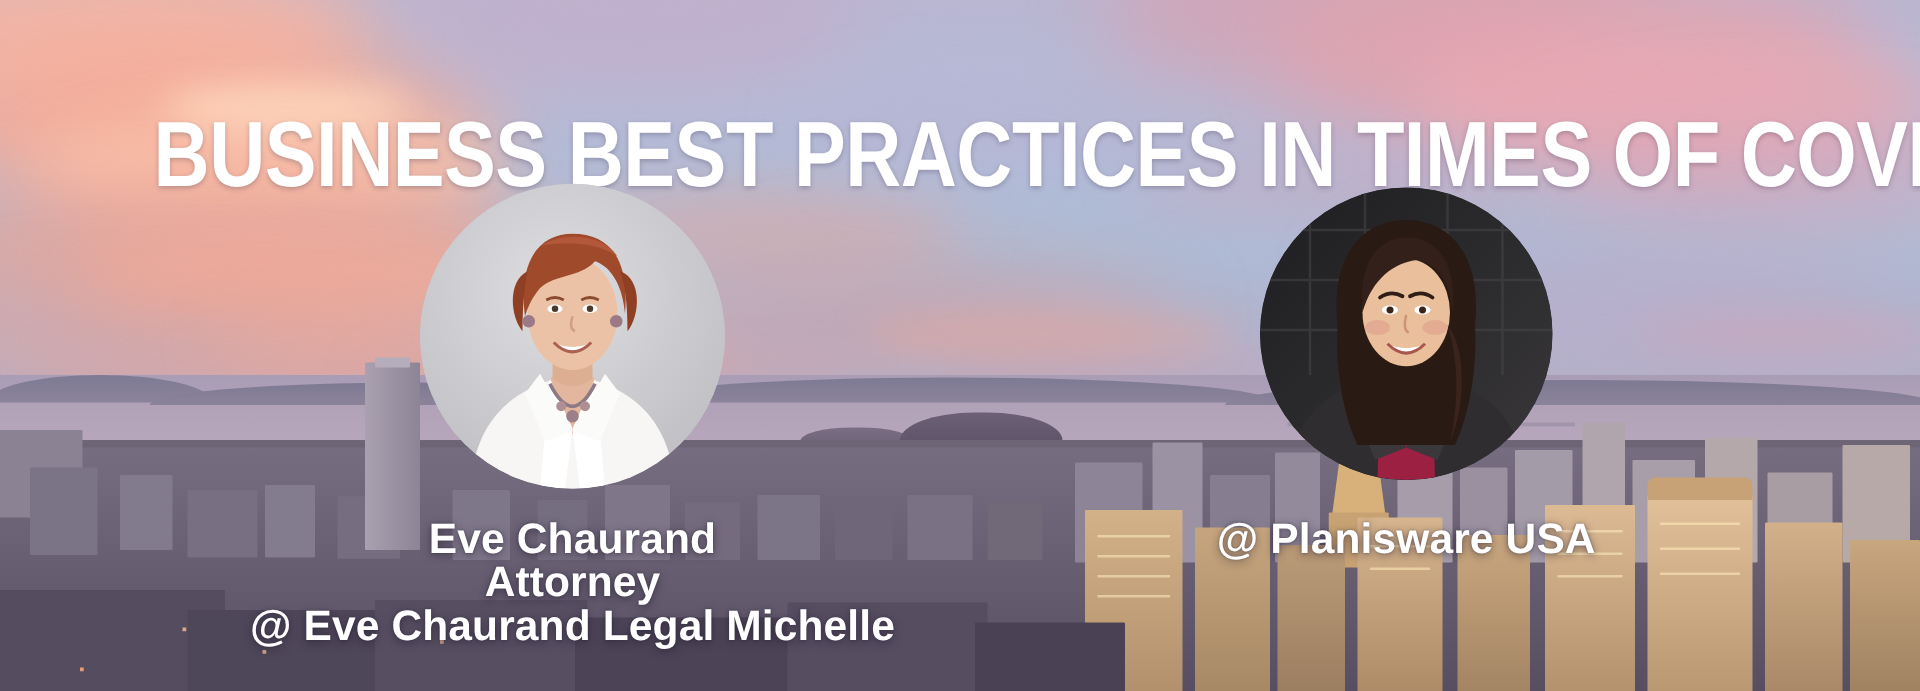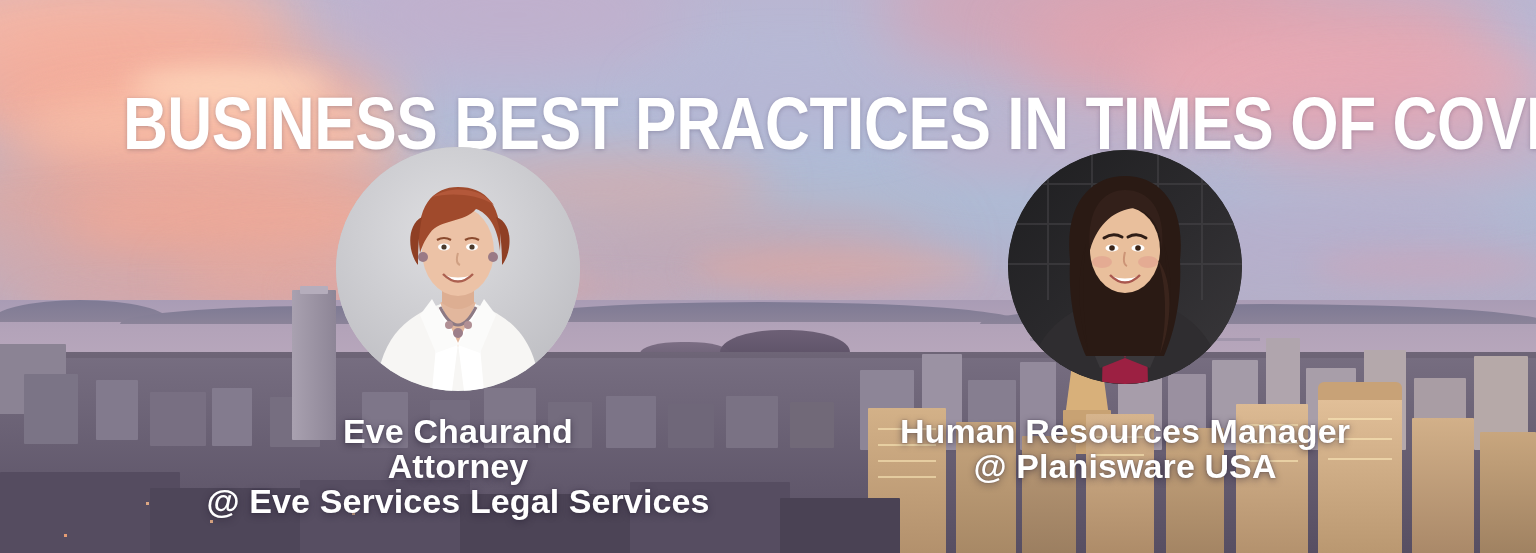--- a/index.html
+++ b/index.html
@@ -295,21 +295,20 @@
 
         <path d="M103 126 Q117 138 131 126 Q117 131 103 126 Z" fill="#ffffff"></path>
         <path d="M102 125 Q117 140 132 125" stroke="#a9574e" stroke-width="2.4" fill="none"></path>
       </g>
     </svg>
   </div>
 
   <div class="speaker sp-l">
     <div>Eve Chaurand</div>
     <div>Attorney</div>
-    <div>@ Eve Services Legal Services</div>
+    <div>@ Eve Chaurand Legal Michelle</div>
   </div>
 
   <div class="speaker sp-r">
-    <div>Human Resources Manager</div>
     <div>@ Planisware USA</div>
   </div>
 
 </div>
 
 </body></html>

